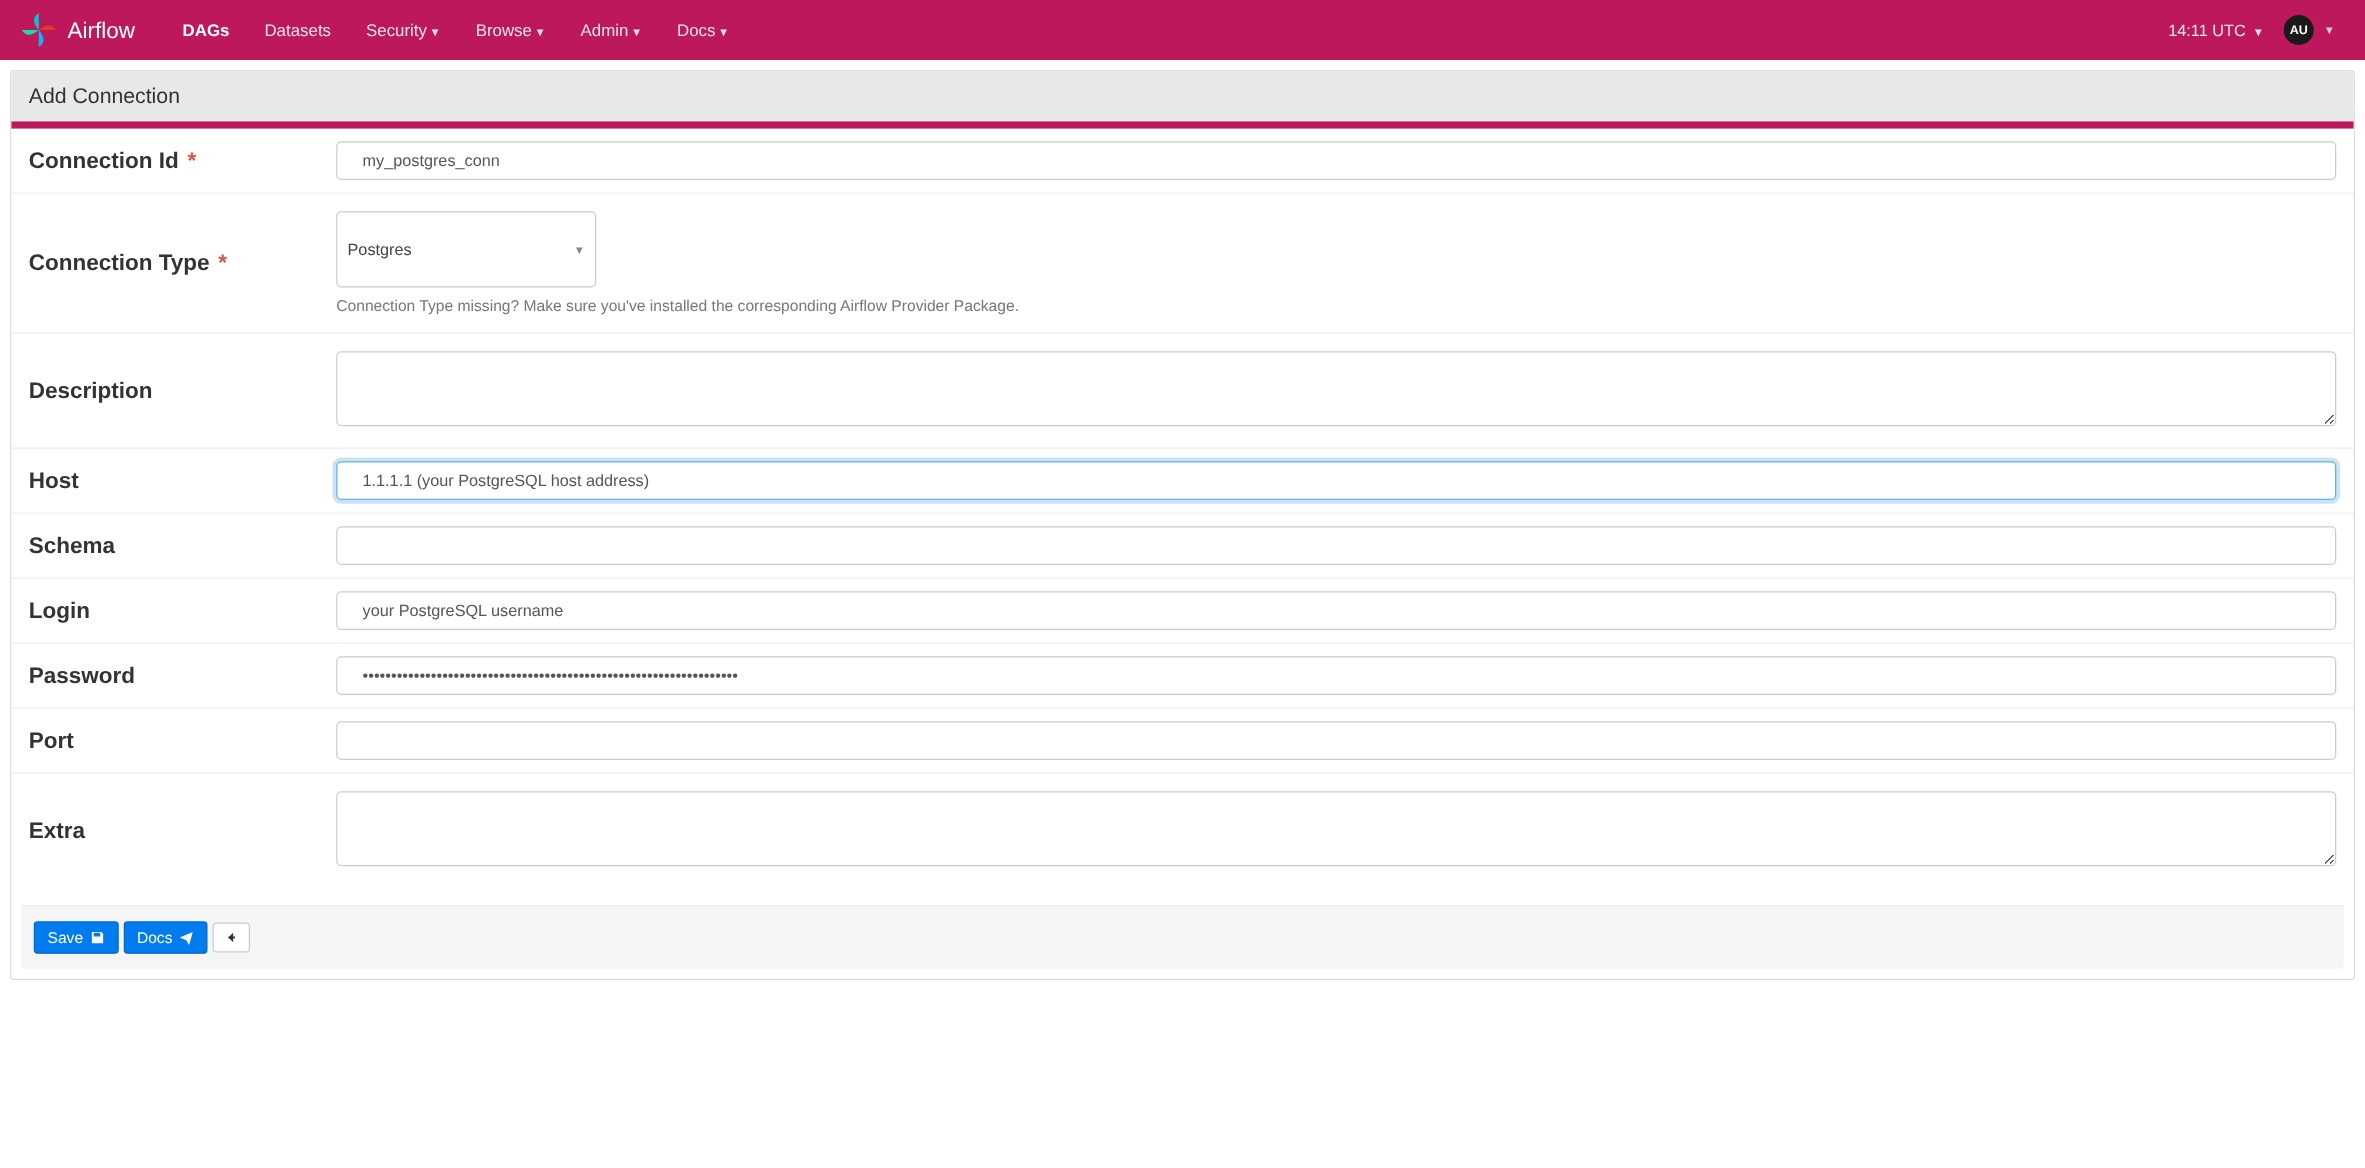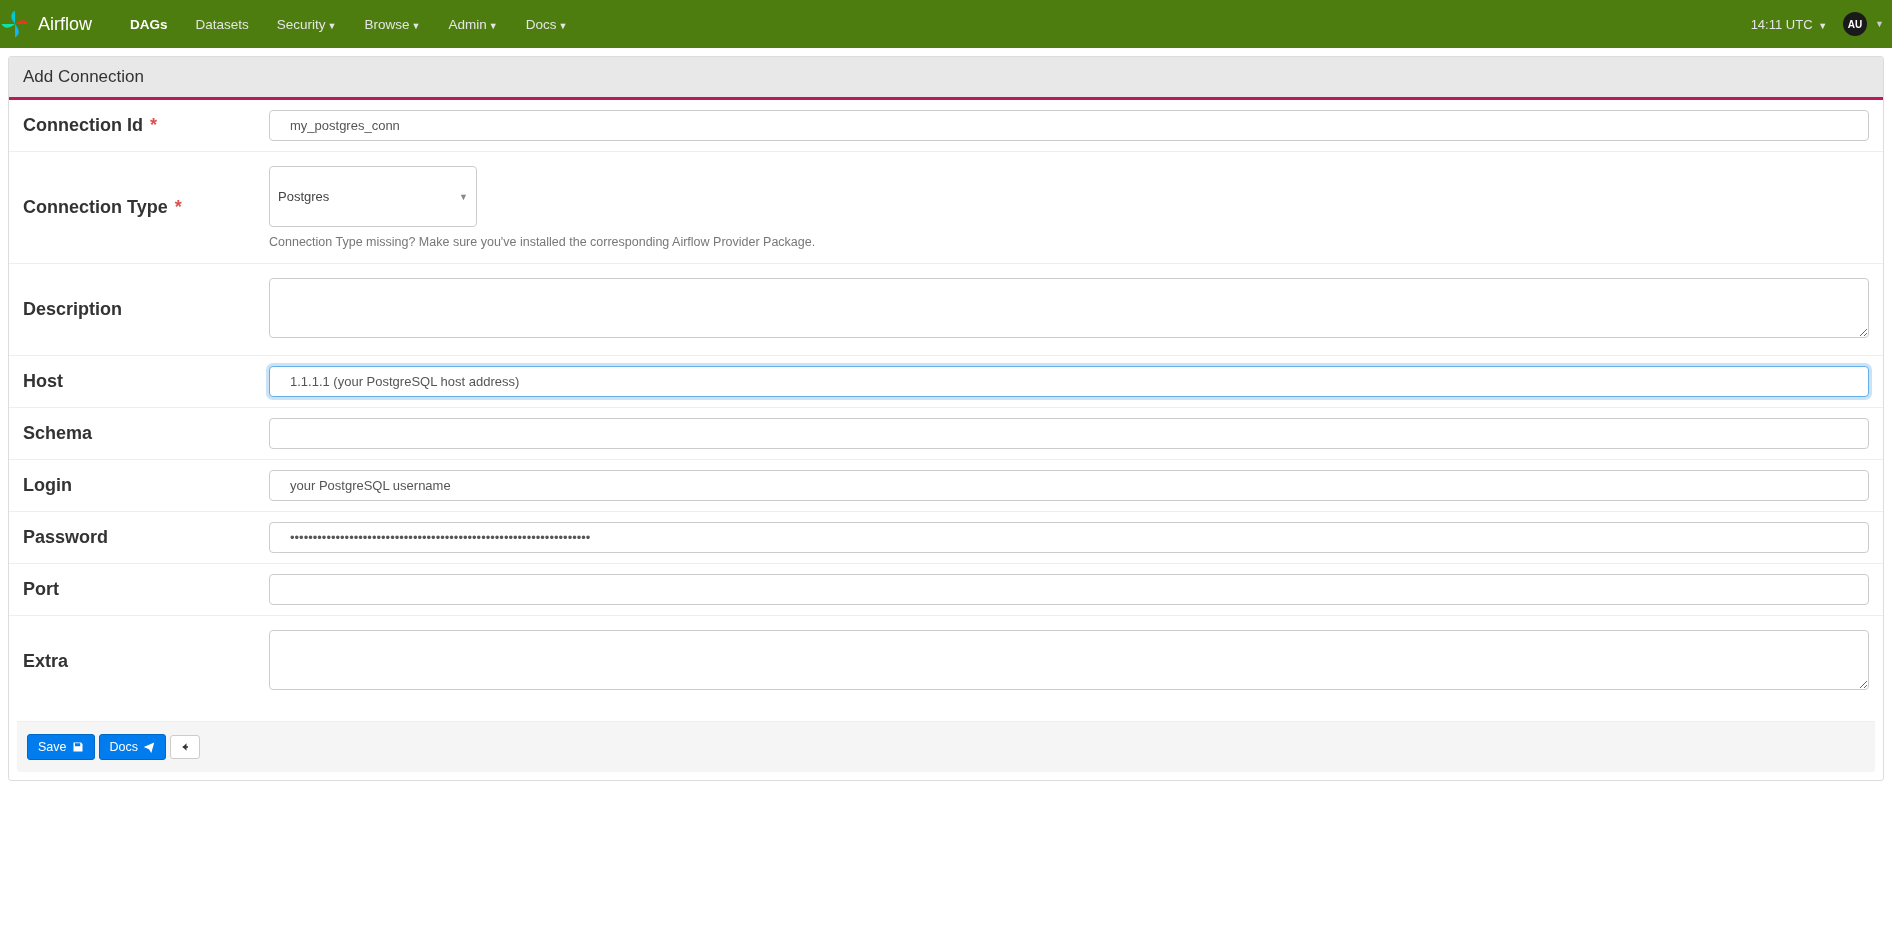--- a/index.html
+++ b/index.html
@@ -3,26 +3,26 @@
 <meta charset="utf-8">
 <style>
 * { box-sizing: border-box; margin: 0; padding: 0; }
 body {
   font-family: -apple-system, BlinkMacSystemFont, "Segoe UI", Helvetica, Arial, sans-serif;
   font-size: 14px;
   background: #fff;
   color: #333;
 }
 .navbar {
-  background: #4d7c0f;
+  background: #be185d;
   color: #fff;
   display: flex;
   align-items: center;
   height: 48px;
-  padding: 0 0;
+  padding: 0 16px;
 }
 .navbar-brand {
   display: flex;
   align-items: center;
   margin-right: 24px;
   cursor: pointer;
 }
 .logo { width: 30px; height: 30px; margin-right: 8px; }
 .brand-text { font-size: 18px; font-weight: 400; color: #fff; }
 .nav-links { display: flex; list-style: none; flex: 1; }
@@ -40,21 +40,21 @@
 
 .page-container { padding: 8px; }
 .panel {
   border: 1px solid #ddd;
   border-radius: 3px;
   background: #fff;
 }
 .panel-header {
   background: #e8e8e8;
   padding: 10px 14px;
-  border-bottom: 3px solid #be185d;
+  border-bottom: 6px solid #be185d;
   border-radius: 3px 3px 0 0;
 }
 .panel-title { font-size: 17px; font-weight: 500; color: #333; }
 .panel-body { padding: 0; }
 
 .form-table { width: 100%; border-collapse: collapse; }
 .form-row { border-top: 1px solid #eee; }
 .form-row:first-child { border-top: none; }
 .label-cell {
   width: 260px;

